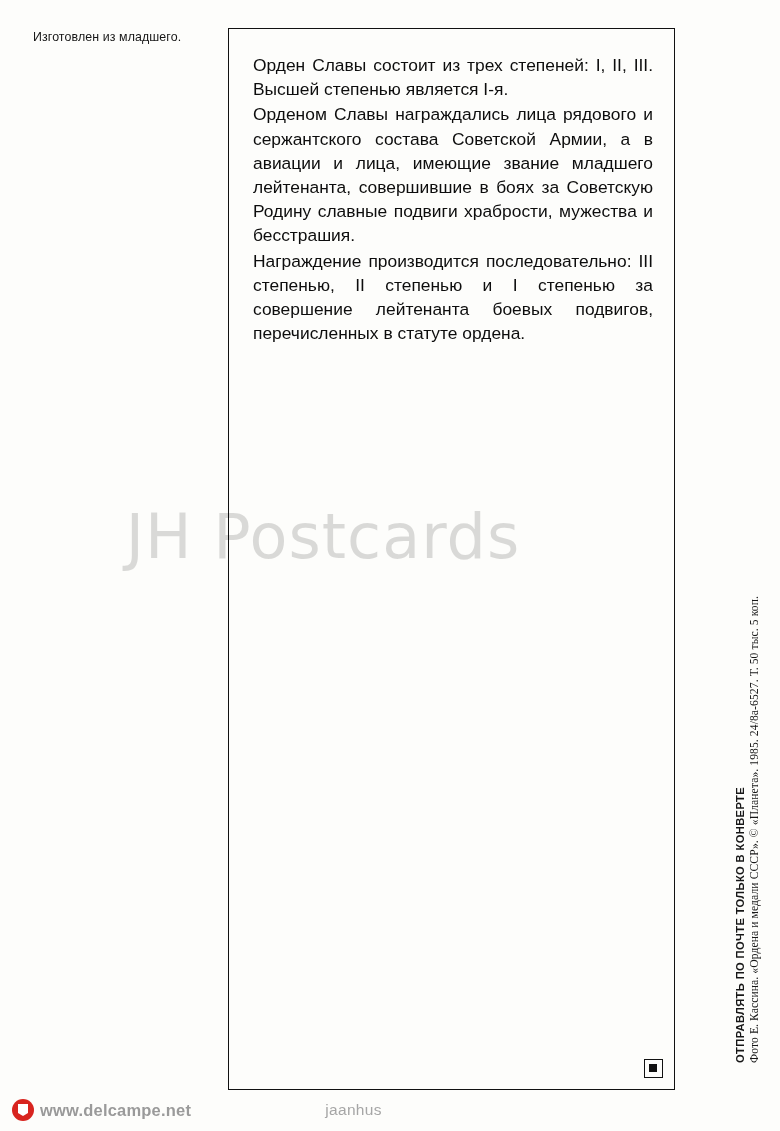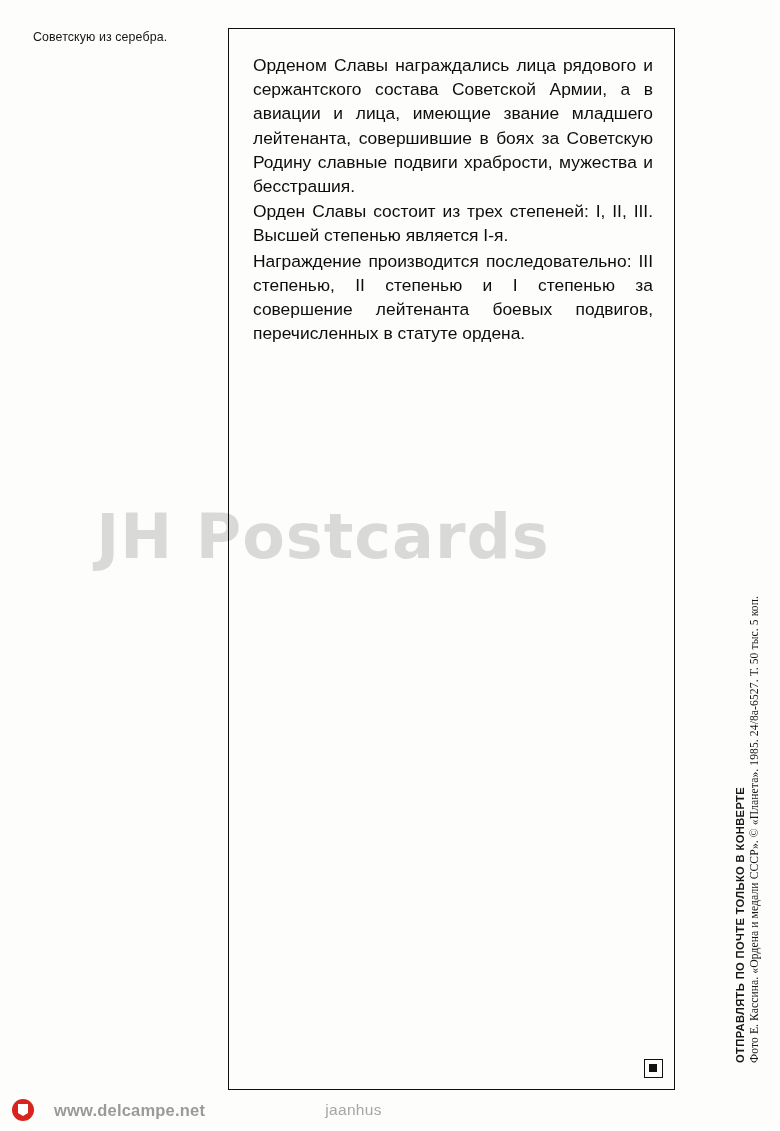--- a/index.html
+++ b/index.html
@@ -124,21 +124,21 @@
   }
 
   
   #watermark-main {
     position: absolute;
     left: 0;
     top: 500px;
     width: 646px;
     text-align: center;
     font-size: 62px;
-    font-weight: bold;
+    font-weight: normal;
     color: rgba(0, 0, 0, 0.14);
     letter-spacing: 1px;
     pointer-events: none;
     user-select: none;
     font-family: "DejaVu Sans", sans-serif;
   }
 
   #watermark-footer {
     position: absolute;
     left: 0;
@@ -147,21 +147,21 @@
     height: 34px;
     pointer-events: none;
     user-select: none;
   }
   #delcampe {
     position: absolute;
     left: 12px;
     bottom: 4px;
     display: flex;
     align-items: center;
-    gap: 20px;
+    gap: 6px;
   }
   #delcampe-logo {
     width: 22px;
     height: 22px;
     border-radius: 50%;
     background: #d8241f;
     position: relative;
     flex: none;
   }
   #delcampe-logo::before {
@@ -190,27 +190,27 @@
     color: #a6a6a6;
     letter-spacing: 0.3px;
   }
 </style>
 </head>
 <body>
 
 <div id="card">
 
   <div id="left-note">
-    <p>Советскую из серебра.</p>
+    <p>Изготовлен из младшего.</p>
   </div>
 
   <div id="frame-box">
     <div id="main-text">
+      <p>Орден Славы состоит из трех степеней: I, II, III. Высшей степенью является I-я.</p>
       <p>Орденом Славы награждались лица рядового и сержантского состава Советской Армии, а в авиации и лица, имеющие звание младшего лейтенанта, совершившие в боях за Советскую Родину славные подвиги храбрости, мужества и бесстрашия.</p>
-      <p>Орден Славы состоит из трех степеней: I, II, III. Высшей степенью является I-я.</p>
       <p>Награждение производится последовательно: III степенью, II степенью и I степенью за совершение лейтенанта боевых подвигов, перечисленных в статуте ордена.</p>
     </div>
     <div id="stamp-emblem"></div>
   </div>
 
   <div id="imprint">
     <div class="vert" id="imprint-credits">Фото Е. Кассина. «Ордена и медали СССР». © «Планета». 1985. 24/8а-6527. Т. 50 тыс. 5 коп.</div>
     <div class="vert" id="imprint-mailing">ОТПРАВЛЯТЬ ПО ПОЧТЕ ТОЛЬКО В КОНВЕРТЕ</div>
   </div>
 

